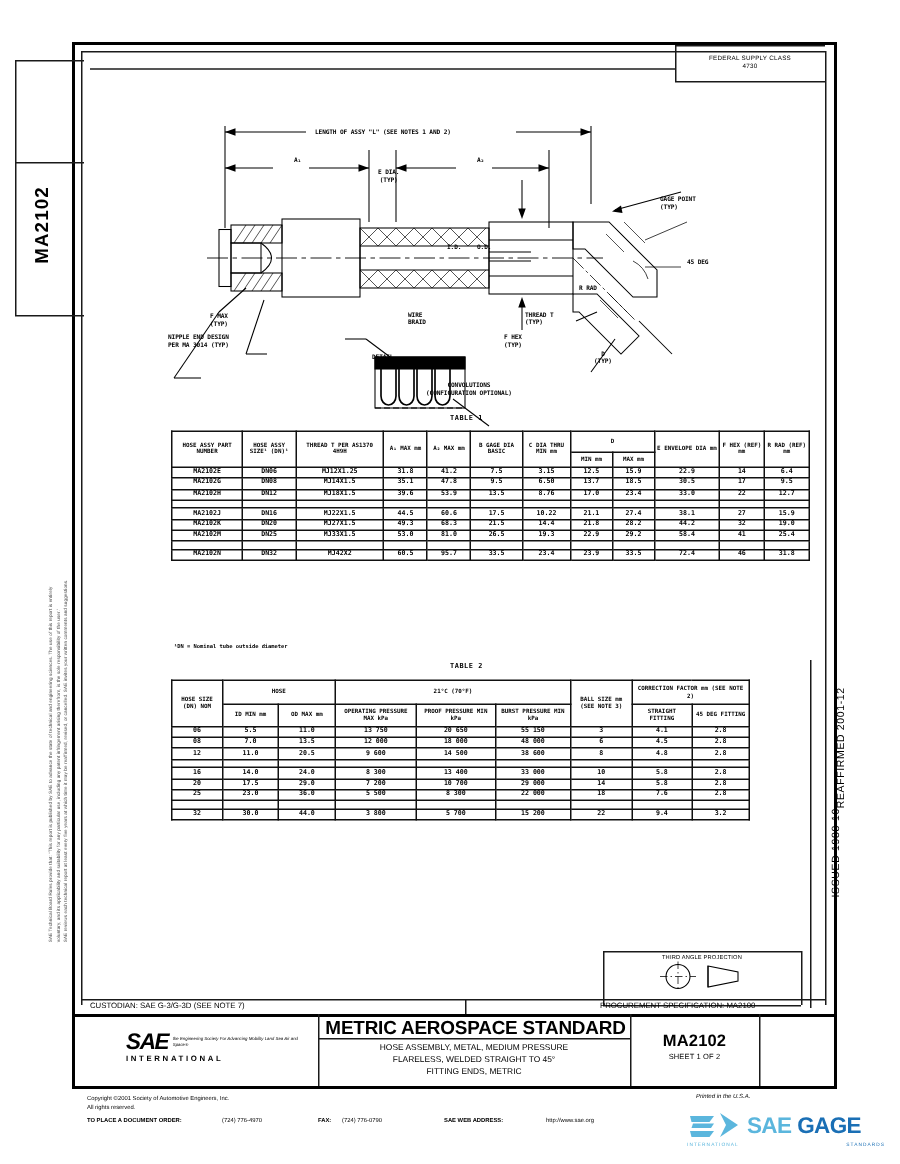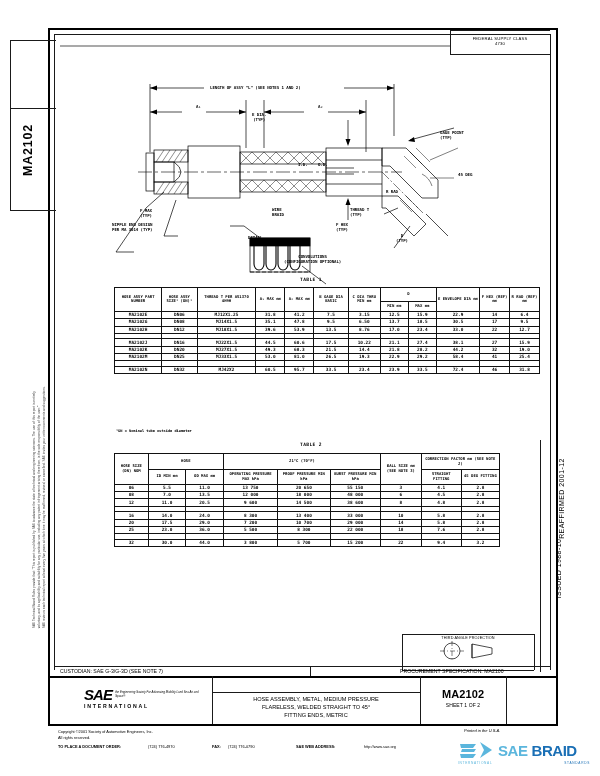--- a/index.html
+++ b/index.html
@@ -652,20 +652,21 @@
 
   <div class="ln hl2" style="left:48px;top:676px;width:510px;"></div>
   <div class="ln hl2" style="left:48px;top:724px;width:510px;"></div>
   <div class="ln vl2" style="left:48px;top:676px;height:48px;"></div>
   <div class="ln vl2" style="left:556px;top:676px;height:48px;"></div>
   <div class="ln vl" style="left:212px;top:676px;height:48px;"></div>
   <div class="ln vl" style="left:420px;top:676px;height:48px;"></div>
   <div class="ln vl" style="left:506px;top:676px;height:48px;"></div>
   <div class="ln hl" style="left:212px;top:692px;width:208px;"></div>
 
+  <div class="tbtxt" id="mas" style="left:216px;top:678px;width:202px;text-align:center;">METRIC AEROSPACE STANDARD</div>
   <div class="tbtxt" id="subt" style="left:214px;top:695px;width:204px;">HOSE ASSEMBLY, METAL, MEDIUM PRESSURE
 FLARELESS, WELDED STRAIGHT TO 45°
 FITTING ENDS, METRIC</div>
   <div class="tbtxt" id="docno" style="left:422px;top:688px;width:82px;text-align:center;">MA2102</div>
   <div class="tbtxt" id="sheetno" style="left:422px;top:702px;width:82px;text-align:center;">SHEET 1 OF 2</div>
 
   <div id="saelogo">
     <div style="display:flex;align-items:center;gap:3px;">
       <span class="big">SAE</span>
       <span class="tag">the Engineering Society
@@ -687,21 +688,21 @@
 
   <div id="norm">
     <div style="display:flex;align-items:center;gap:4px;">
       <svg width="36" height="20" viewBox="0 0 36 20">
         <path d="M2,4 h16 l-3,4 h-12 Z" fill="#5bb6dd"></path>
         <path d="M4,9 h14 l-2,3 h-13 Z" fill="#5bb6dd"></path>
         <path d="M2,14 h16 l-3,4 h-12 Z" fill="#5bb6dd"></path>
         <path d="M22,2 L34,10 L22,18 L26,10 Z" fill="#5bb6dd"></path>
       </svg>
       <span class="nm cyan">SAE</span>
-      <span class="nm blu">BRAID</span>
+      <span class="nm blu">GAGE</span>
     </div>
     <div style="display:flex;justify-content:space-between;width:132px;margin-top:1px;">
       <span class="sub cyan">INTERNATIONAL</span>
       <span class="sub blu">STANDARDS</span>
     </div>
   </div>
 
 </div>
 
 </body></html>

